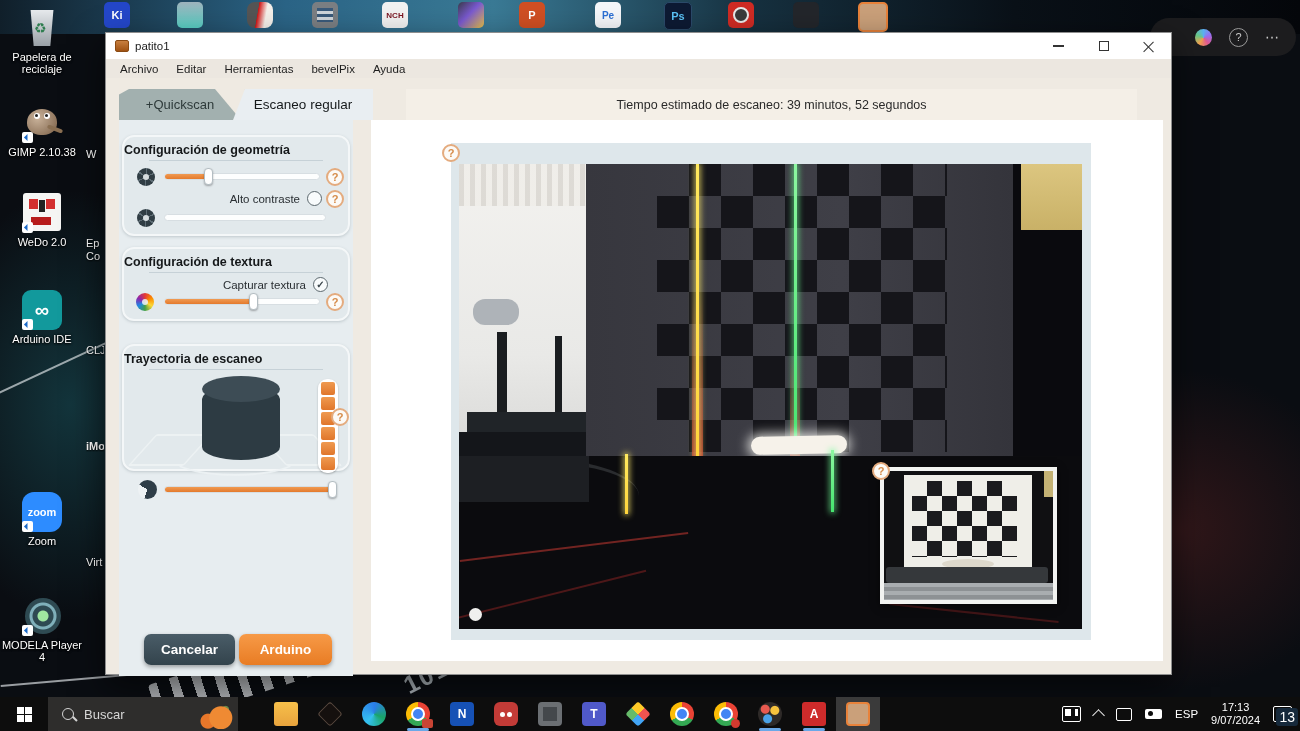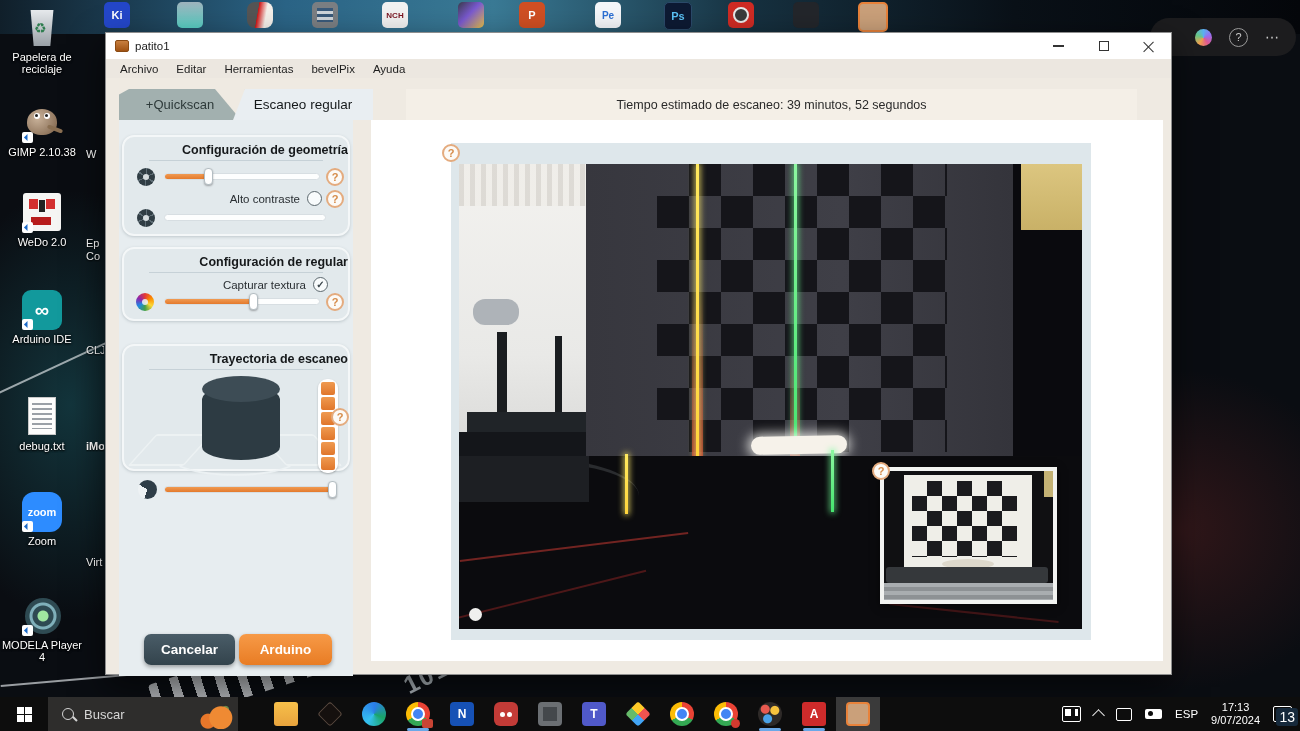--- a/index.html
+++ b/index.html
@@ -60,21 +60,21 @@
     clip-path:polygon(0 18%,10px 0,calc(100% - 26px) 0,100% 100%,0 100%);}
   .tab-r{left:127px;width:140px;background:#e9eef2;color:#15191b;font-size:13.5px;
     clip-path:polygon(12px 0,100% 0,100% 100%,0 100%);box-shadow:0 -1px 2px rgba(0,0,0,.12);}
   .status{position:absolute;left:300px;top:56px;width:731px;height:31px;background:#f4efe7;
     display:flex;align-items:center;justify-content:center;font-size:12.5px;color:#2a2a2a;}
   .mainwhite{position:absolute;left:265px;top:87px;width:792px;height:541px;background:#ffffff;}
   
   .sidebar{position:absolute;left:13px;top:87px;width:234px;height:556px;background:#e7edf0;}
   .panel{position:absolute;left:3px;width:228px;background:#e2e9ec;border:2px solid #f4f7f8;
     border-radius:12px;box-sizing:border-box;box-shadow:0 1px 3px rgba(70,90,100,.25);}
-  .ptitle{text-align:right;font-size:12.5px;font-weight:bold;color:#15181a;margin-top:6px;}
+  .ptitle{text-align:left;font-size:12.5px;font-weight:bold;color:#15181a;margin-top:6px;}
   .pline{width:78%;height:1px;background:#c6d1d7;margin:3px auto 0;}
   .track{position:absolute;height:7px;border-radius:4px;background:#fdfefe;border:1px solid #d7dee2;box-sizing:border-box;}
   .fill{position:absolute;left:0;top:0;height:100%;border-radius:4px;
     background:linear-gradient(#f09a52,#e47a2c);}
   .thumb{position:absolute;top:-6px;width:9px;height:17px;background:#fff;border:1px solid #b4bec3;
     border-radius:4px;box-shadow:0 1px 2px rgba(0,0,0,.3);box-sizing:border-box;}
   .help{position:absolute;width:18px;height:18px;border-radius:50%;background:#fcfaf7;
     border:2px solid #e4ab7e;color:#d58b49;font-weight:bold;font-size:11px;
     display:flex;align-items:center;justify-content:center;box-sizing:border-box;}
   .aperture{position:absolute;width:18px;height:18px;border-radius:50%;
@@ -216,27 +216,20 @@
   </div>
   <div class="dicon" style="top:290px;">
     <div class="ig">
       <div style="position:absolute;left:1px;top:0;width:40px;height:40px;border-radius:9px;background:#12999c;color:#fff;display:flex;align-items:center;justify-content:center;font-size:20px;font-weight:bold;">
           <span>∞</span>
         </div>
       <div class="sc-arrow"></div>
     </div>
     <div class="dlabel">Arduino IDE</div>
   </div>
-  <div class="dicon" style="top:397px;">
-    <div class="ig">
-      <div style="position:absolute;left:7px;top:0;width:28px;height:38px;background:#fdfdfc;border:1px solid #c9c9c9;box-sizing:border-box;"></div>
-      <div style="position:absolute;left:11px;top:6px;width:20px;height:26px;background:repeating-linear-gradient(#9aa0a6 0 1.5px,transparent 1.5px 5px);"></div>
-    </div>
-    <div class="dlabel">debug.txt</div>
-  </div>
   <div class="dicon" style="top:492px;">
     <div class="ig">
       <div style="position:absolute;left:1px;top:0;width:40px;height:40px;border-radius:12px;background:#2d8cff;color:#fff;display:flex;align-items:center;justify-content:center;font-size:11px;font-weight:bold;">
           <span>zoom</span>
         </div>
       <div class="sc-arrow"></div>
     </div>
     <div class="dlabel">Zoom</div>
   </div>
   <div class="dicon" style="top:596px;">
@@ -309,21 +302,21 @@
         <div class="help" style="left:202px;top:53px;">
             <span>?</span>
           </div>
         <div class="aperture" style="left:13px;top:72px;"></div>
         <div class="track" style="left:40px;top:77px;width:162px;">
           <div class="fill" style="width: 0%;"></div>
         </div>
       </div>
 
       <div class="panel" style="top:127px;height:74px;">
-        <div class="ptitle">Configuración de regular</div>
+        <div class="ptitle">Configuración de textura</div>
         <div class="pline"></div>
         <div class="rowlabel" style="right:42px;top:30px;">Capturar textura</div>
         <div class="ccheck" style="left:189px;top:28px;">
             <span>✓</span>
           </div>
         <div class="aperture rainbow" style="left:12px;top:44px;"></div>
         <div class="track" style="left:40px;top:49px;width:156px;">
           <div class="fill" style="width: 57%;"></div>
           <div class="thumb" style="left:calc(57% - 4px);"></div>
         </div>

